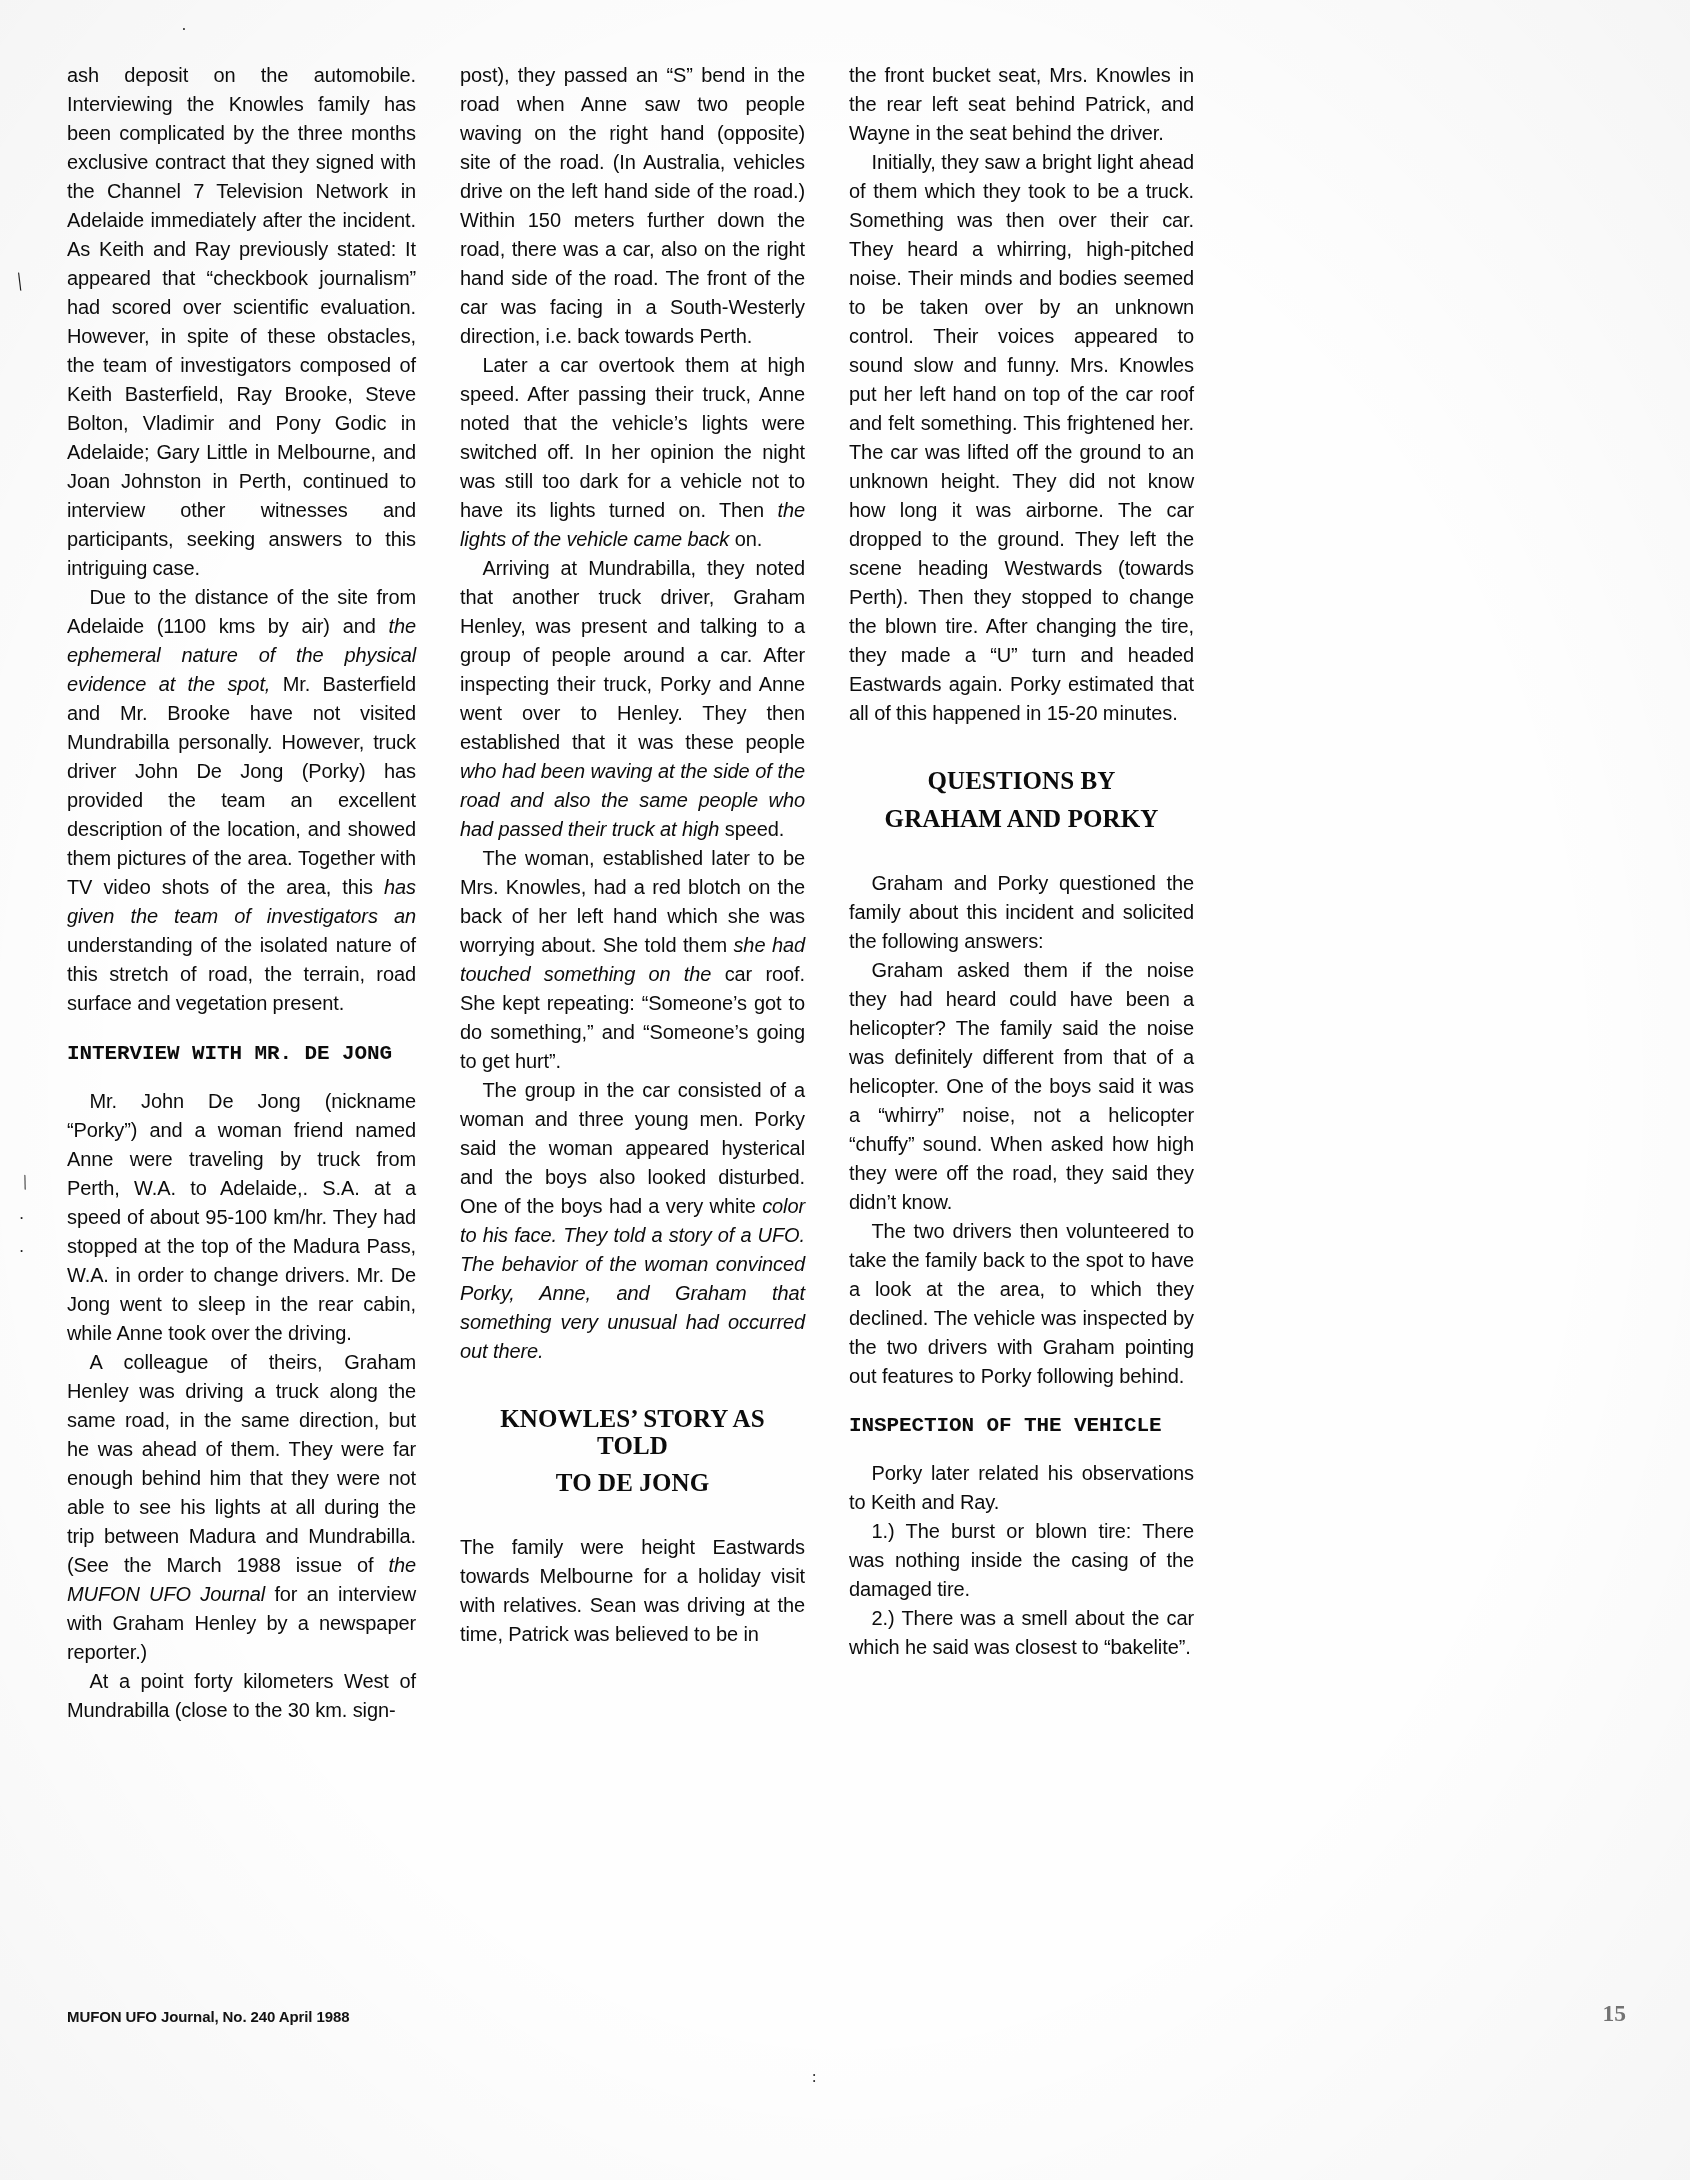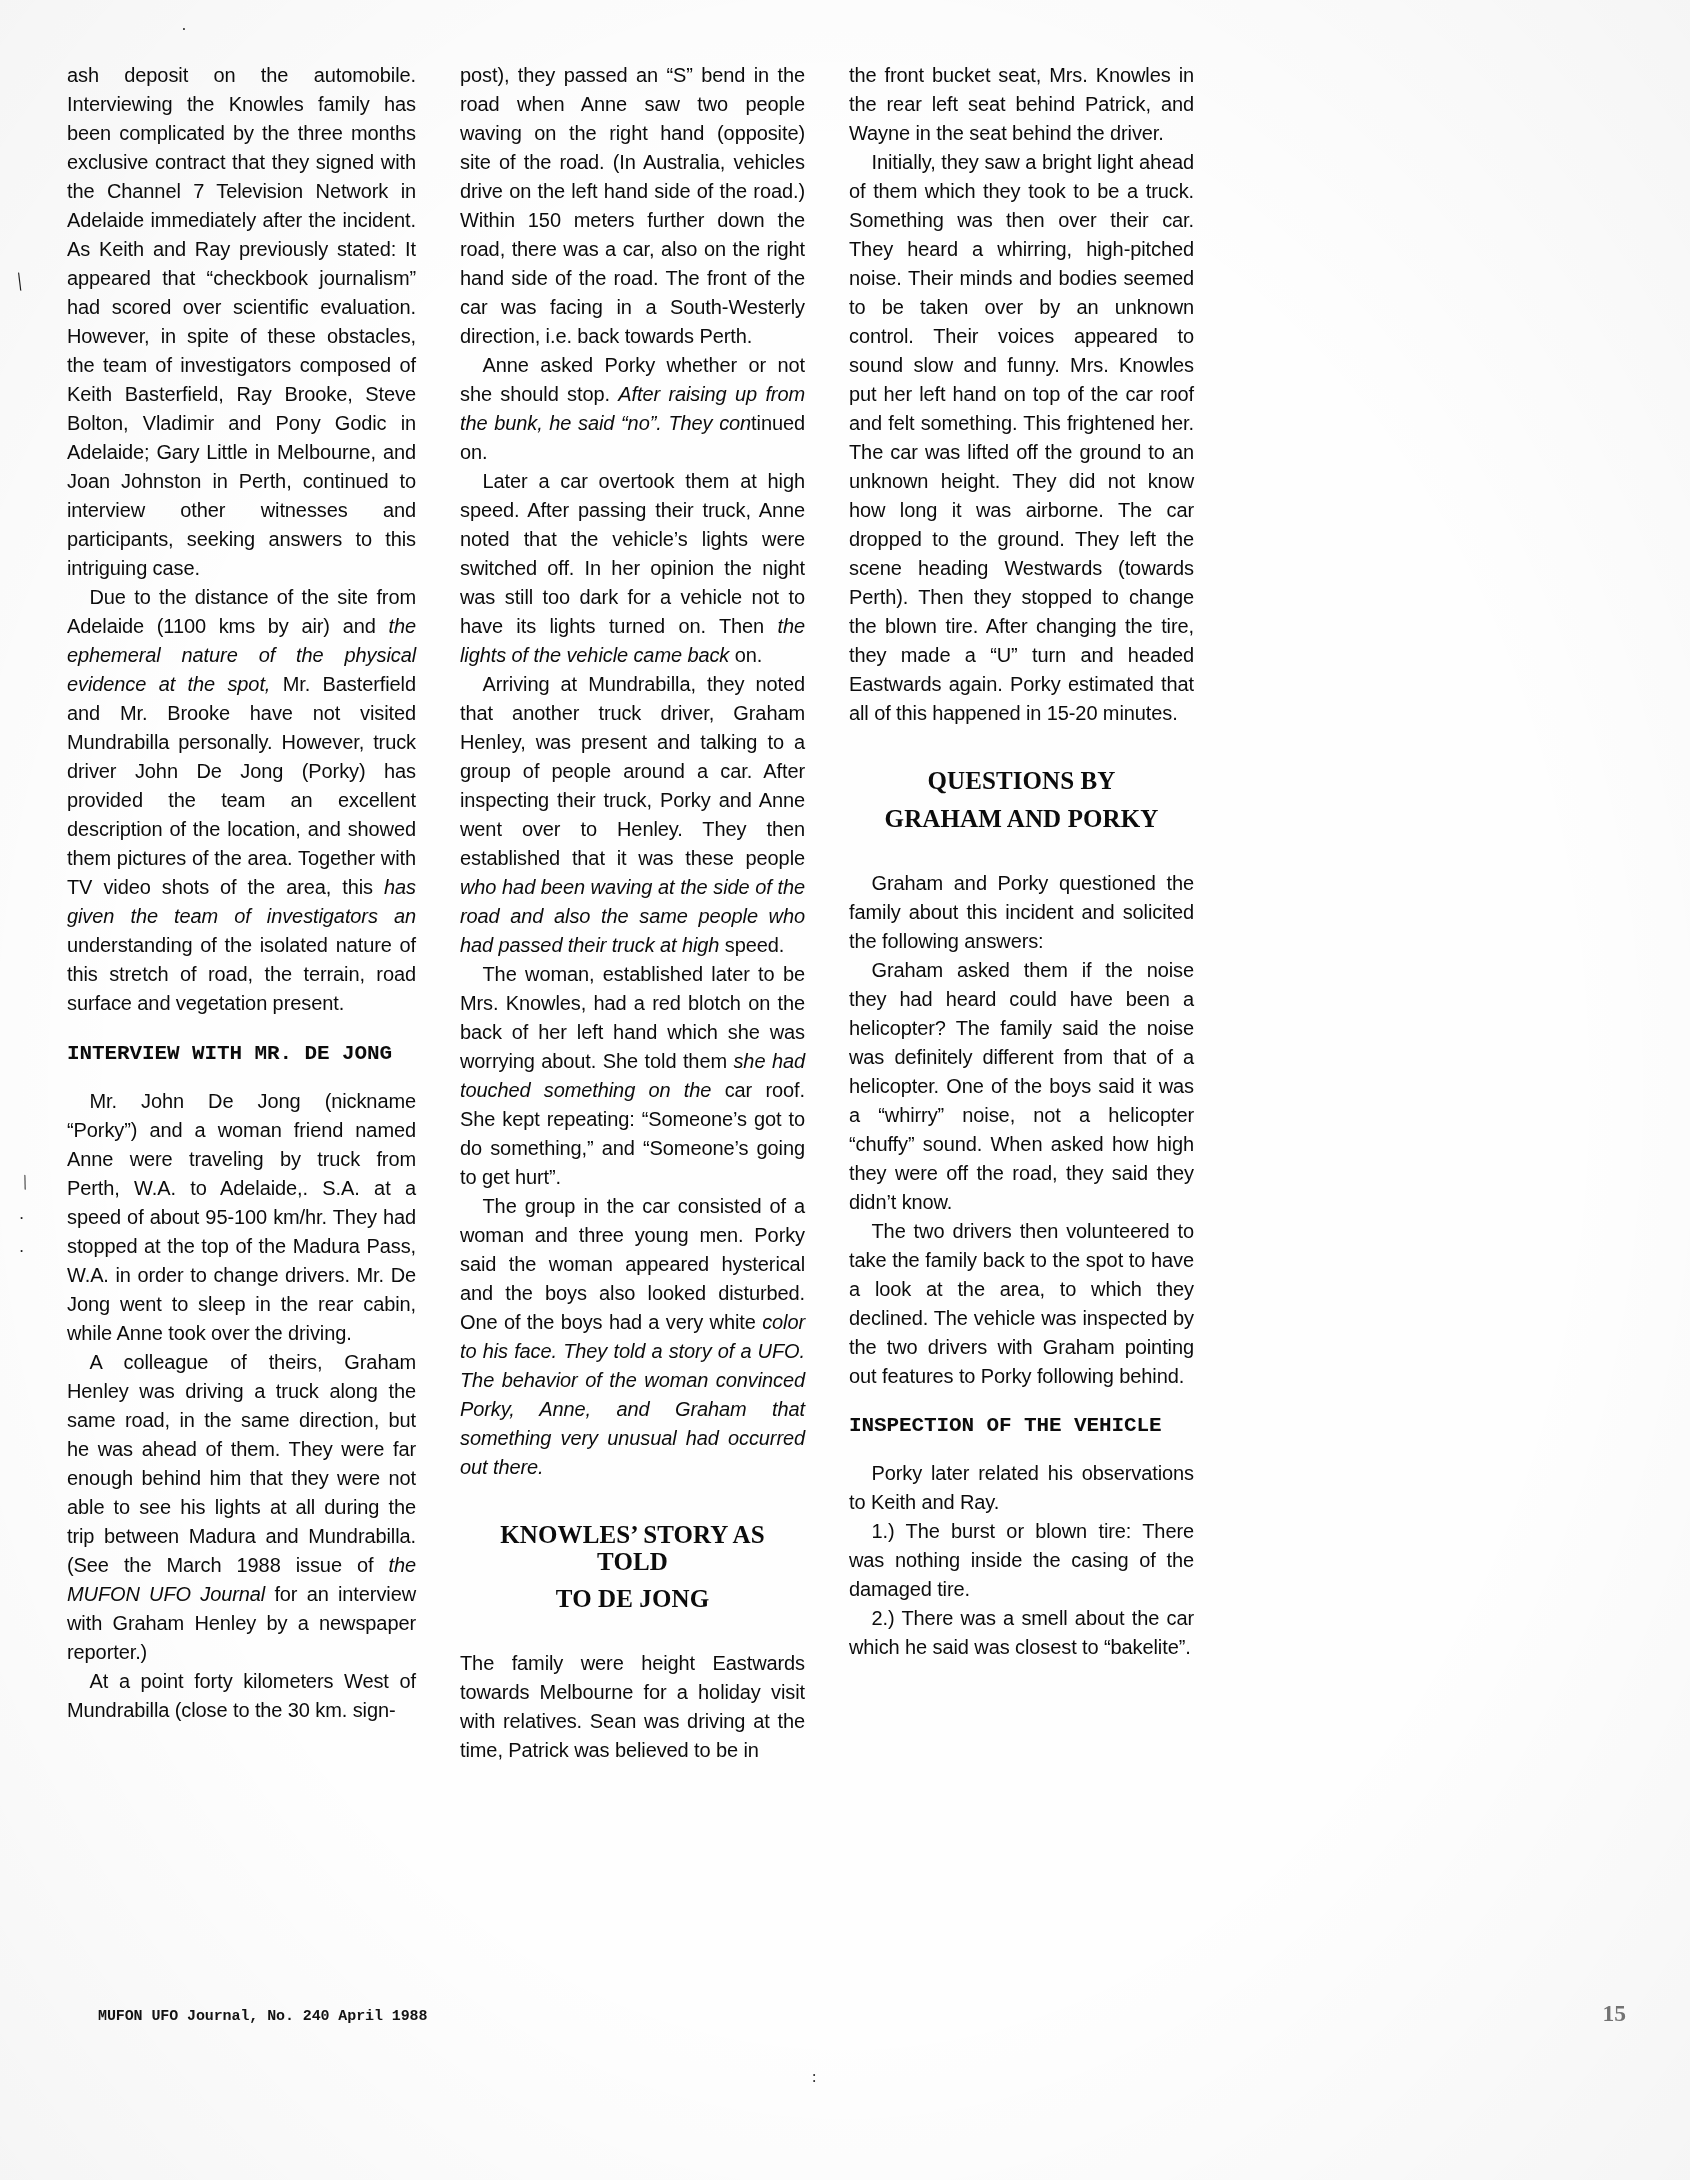--- a/index.html
+++ b/index.html
@@ -83,26 +83,25 @@
 
   .sp-before-head { height: 22.5px; }
   .sp-after-head  { height: 20.6px; }
   .sp-before-head-c { height: 29px; }
   .sp-after-head-c  { height: 25.5px; }
 
   .footer-credit {
     position: absolute;
     left: 67px;
     top: 2008px;
-    font-family: Liberation Mono, monospace;
+    font-family: Liberation Sans, sans-serif;
     font-weight: bold;
     font-size: 15px;
     letter-spacing: -0.1px;
     color: #121212;
-    margin-left: 31px;
   }
   .page-number {
     position: absolute;
     right: 65px;
     top: 2000px;
     font-family: "Liberation Serif", serif;
     font-weight: bold;
     font-size: 23.5px;
     color: #737373;
   }
@@ -151,21 +150,20 @@
 
       <p class="ind"><span>A colleague of theirs, Graham Henley was driving a truck along the same road, in the same direction, but he was ahead of them. They were far enough behind him that they were not able to see his lights at all during the trip between Madura and Mundrabilla. (See the March 1988 issue of </span><span class="it">the MUFON UFO Journal</span><span> for an interview with Graham Henley by a newspaper reporter.)</span></p>
 
       <p class="ind">At a point forty kilometers West of Mundrabilla (close to the 30 km. sign-</p>
     </div>
 
     <div class="col col-2">
 
       <p class="noind">post), they passed an “S” bend in the road when Anne saw two people waving on the right hand (opposite) site of the road. (In Australia, vehicles drive on the left hand side of the road.) Within 150 meters further down the road, there was a car, also on the right hand side of the road. The front of the car was facing in a South-Westerly direction, i.e. back towards Perth.</p>
 
-      <p class="ind"><span>Anne asked Porky whether or not she should stop. </span><span class="it">After raising up from the bunk, he said “no”. They con</span><span>tinued on.</span></p>
 
       <p class="ind"><span>Later a car overtook them at high speed. After passing their truck, Anne noted that the vehicle’s lights were switched off. In her opinion the night was still too dark for a vehicle not to have its lights turned on. Then </span><span class="it">the lights of the vehicle came back</span><span> on.</span></p>
 
       <p class="ind"><span>Arriving at Mundrabilla, they noted that another truck driver, Graham Henley, was present and talking to a group of people around a car. After inspecting their truck, Porky and Anne went over to Henley. They then established that it was these people </span><span class="it">who had been waving at the side of the road and also the same people who had passed their truck at high</span><span> speed.</span></p>
 
       <p class="ind"><span>The woman, established later to be Mrs. Knowles, had a red blotch on the back of her left hand which she was worrying about. She told them </span><span class="it">she had touched something on the</span><span> car roof. She kept repeating: “Someone’s got to do something,” and “Someone’s going to get hurt”.</span></p>
 
       <p class="ind"><span>The group in the car consisted of a woman and three young men. Porky said the woman appeared hysterical and the boys also looked disturbed. One of the boys had a very white </span><span class="it">color to his face. They told a story of a UFO. The behavior of the woman convinced Porky, Anne, and Graham that something very unusual had occurred out there.</span></p>
 
       <div class="sp-before-head-c"></div>

